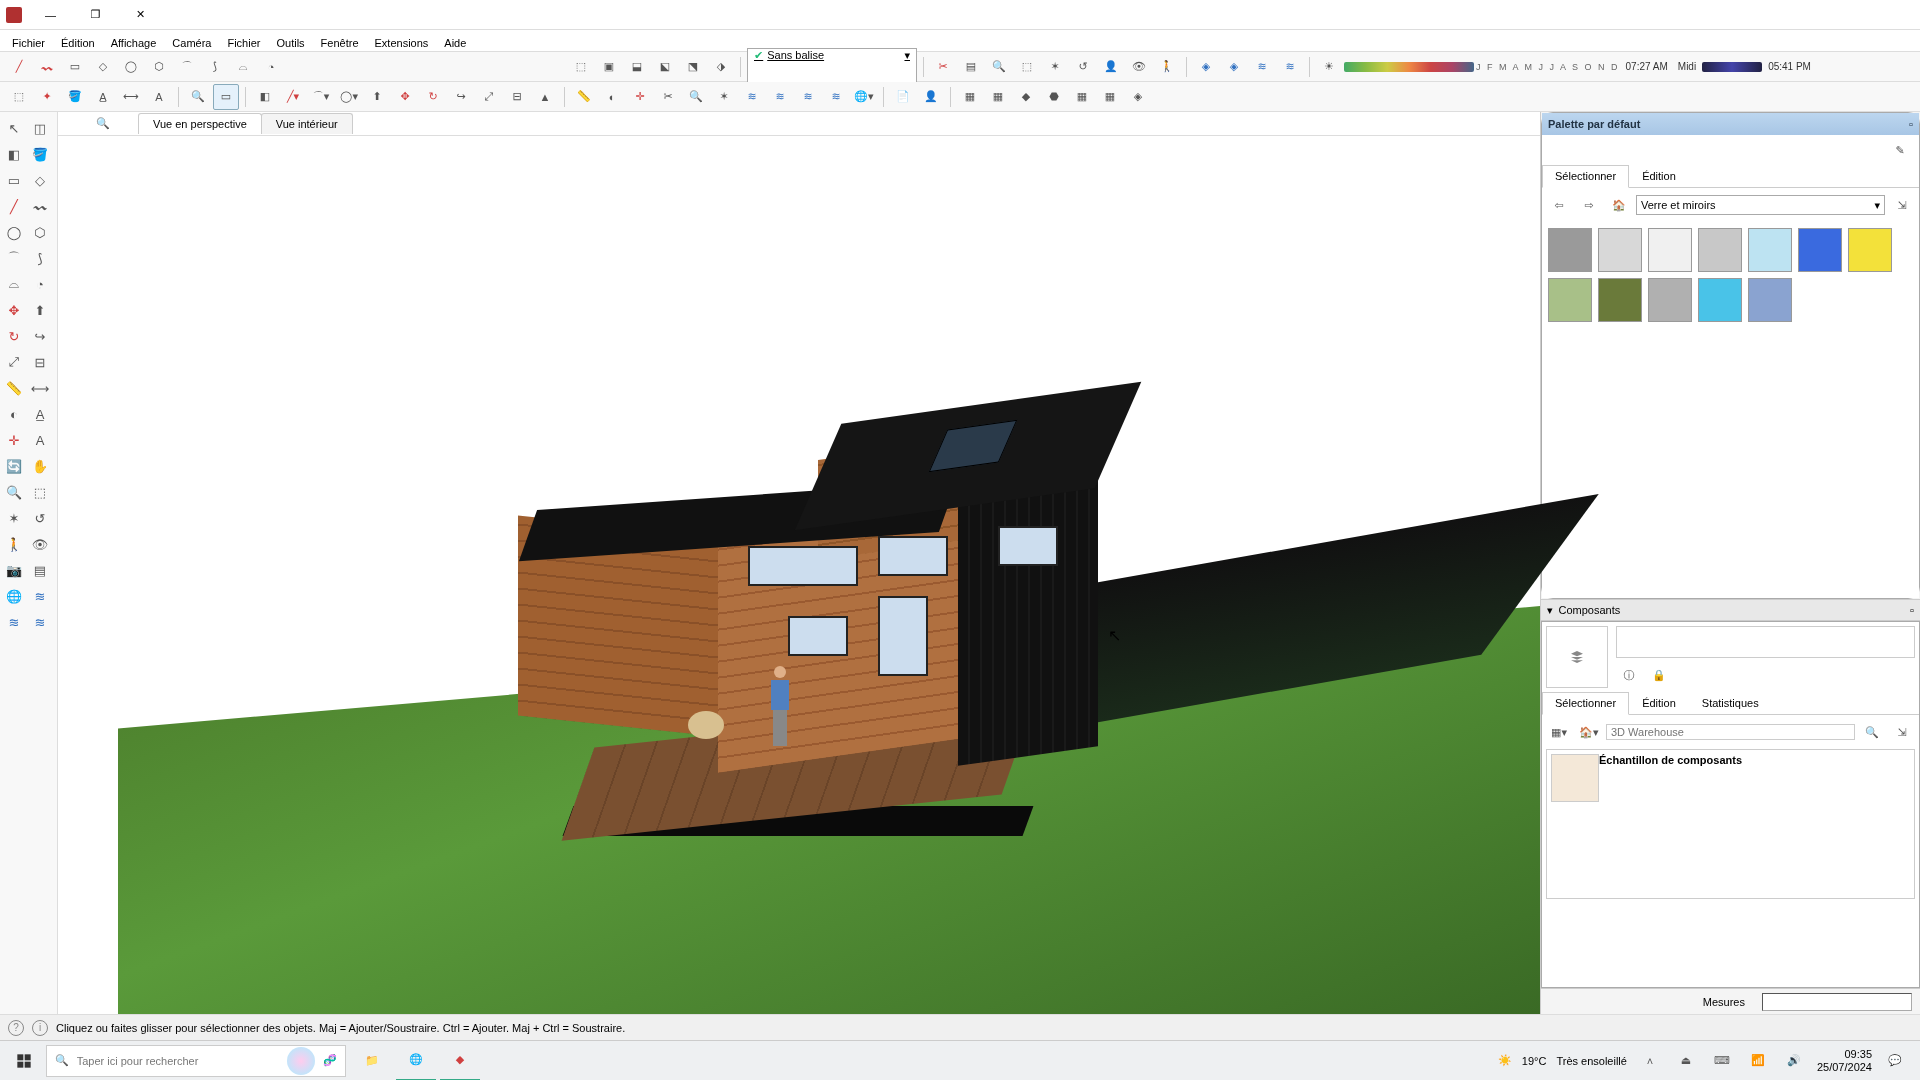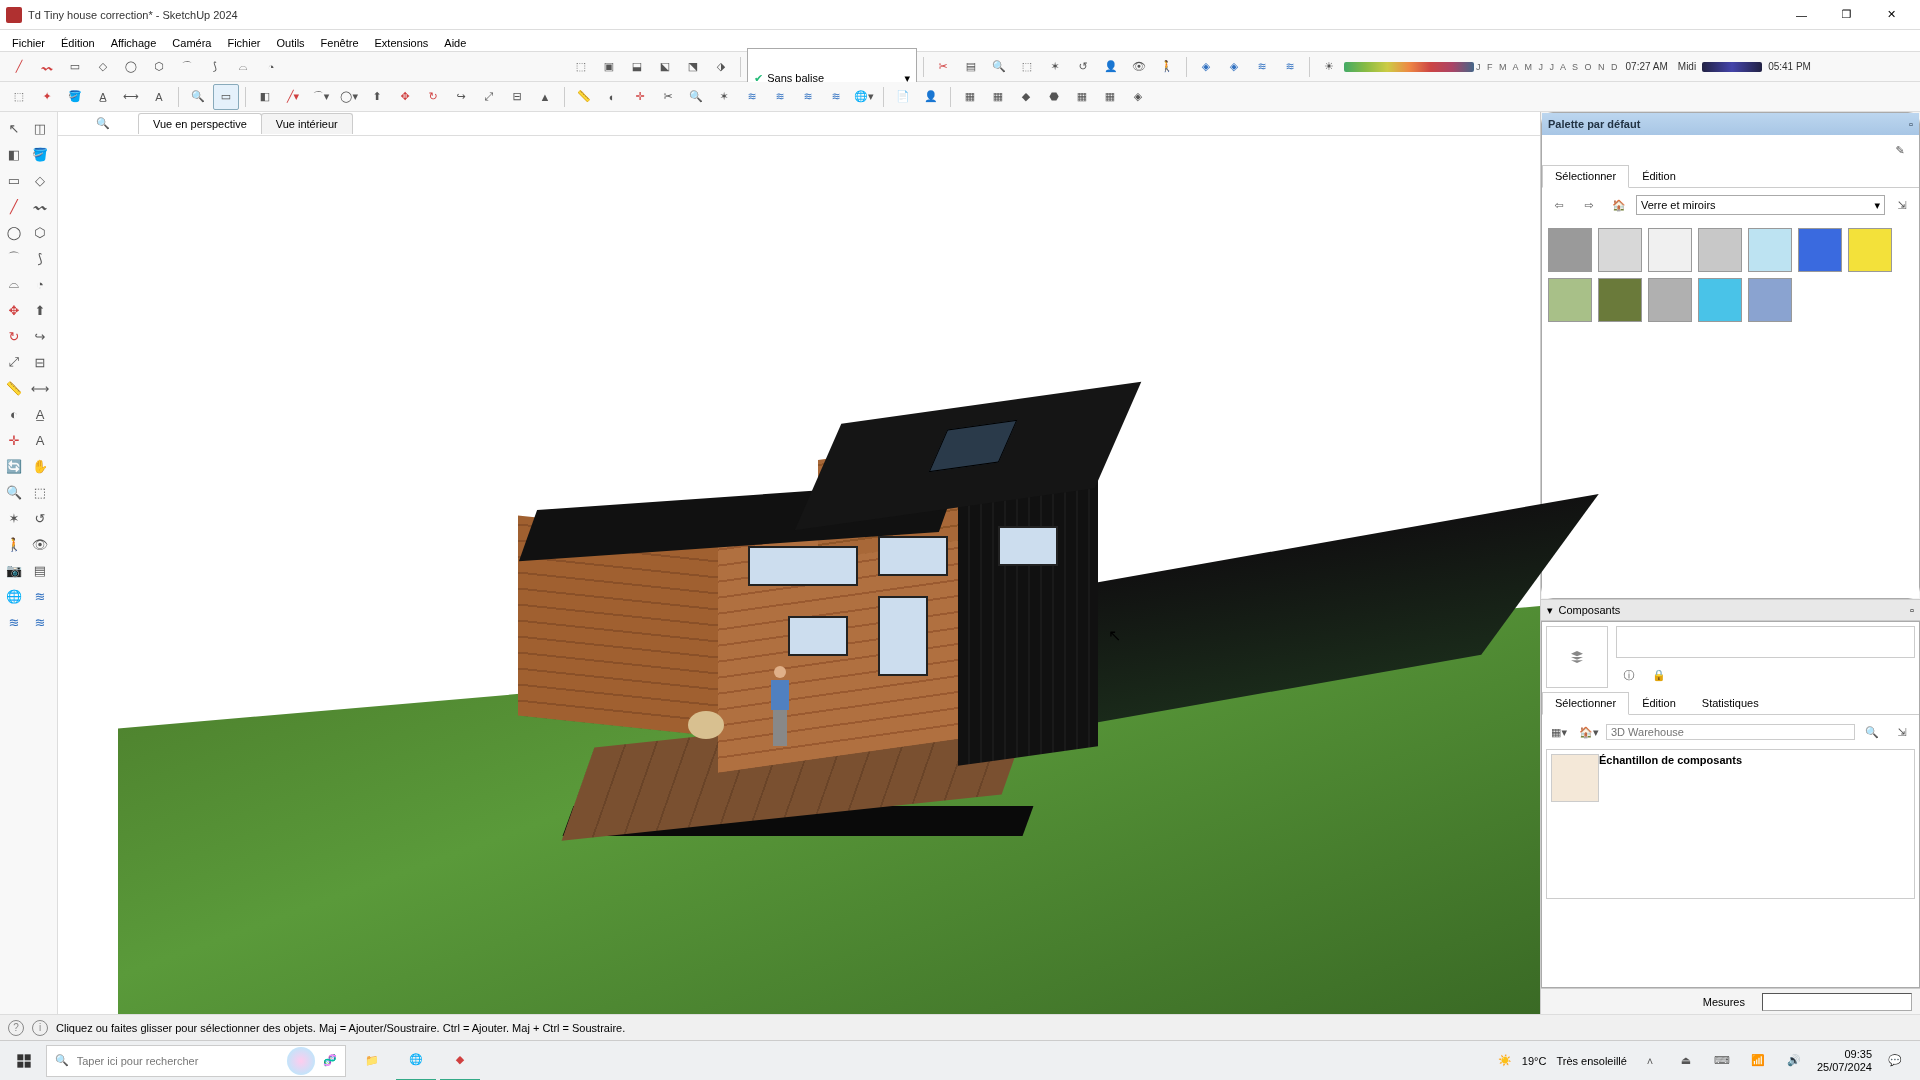--- a/index.html
+++ b/index.html
@@ -12,21 +12,21 @@
 .titlebar .winbtn { width: 45px; height: 30px; display: flex; align-items: center; justify-content: center; cursor: pointer; }
 
 
 .menubar { height: 22px; background: #fff; display: flex; align-items: flex-end; padding: 0 4px; border-bottom: 1px solid #ddd; }
 .menubar .menuitem { padding: 2px 8px; cursor: pointer; }
 
 
 .toolbar-row { height: 30px; background: #f8f8f8; border-bottom: 1px solid #ddd; display: flex; align-items: center; padding: 0 6px; gap: 2px; }
 .tbtn { width: 26px; height: 26px; display: flex; align-items: center; justify-content: center; cursor: pointer; border-radius: 2px; color: #555; }
 .tsep { width: 1px; height: 20px; background: #ccc; margin: 0 4px; }
-.tag-selector { height: 38px; border: 1px solid #aaa; background: #fff; display: flex; align-items: flex-end; padding: 0 6px; width: 170px; justify-content: space-between; cursor: pointer; }
+.tag-selector { height: 38px; border: 1px solid #aaa; background: #fff; display: flex; align-items: flex-start; padding: 0 6px; width: 170px; justify-content: space-between; cursor: pointer; text-decoration: underline; }
 .tag-selector .check { color: #2b7; margin-right: 4px; }
 .time-slider { display: flex; align-items: center; gap: 2px; }
 .time-bar { width: 130px; height: 10px; background: linear-gradient(to right,#4a6,#8b4,#cc4,#e84,#c44,#a46,#468); border-radius: 2px; position: relative; }
 .time-label { font-size: 9px; color: #666; letter-spacing: 2px; }
 .time-readout { font-size: 10px; color: #333; padding: 0 4px; }
 .dark-bar { width: 60px; height: 10px; background: linear-gradient(to right,#224,#44a,#224); border-radius: 2px; }
 
 
 .main { flex: 1; display: flex; overflow: hidden; }
 .left-tools { width: 58px; background: #f8f8f8; border-right: 1px solid #ddd; display: flex; flex-direction: column; padding: 4px 2px; gap: 2px; }
@@ -103,21 +103,20 @@
 .person .legs { width:14px;height:36px;background:#888;margin:0 auto; }
 .cursor { position:absolute; left:1050px; top:490px; font-size:16px; color:#000; }
 .skylight { position:absolute; left:420px; top:40px; width:70px; height:40px; background:#2a3a4a; transform: skewY(-8deg) skewX(-25deg); border:1px solid #000; }
 .pot { position:absolute; left:170px; top:325px; width:36px; height:28px; background:#d8c090; border-radius:50%; }
 </style>
 </head>
 <body>
 
 <div class="titlebar">
   <div class="icon"></div>
-  <div class="title">Td Tiny house correction* - SketchUp 2024</div>
   <div class="winbtn">—</div>
   <div class="winbtn">❐</div>
   <div class="winbtn close">✕</div>
 </div>
 
 <div class="menubar">
   <div class="menuitem">Fichier</div>
   <div class="menuitem">Édition</div>
   <div class="menuitem">Affichage</div>
   <div class="menuitem">Caméra</div>

